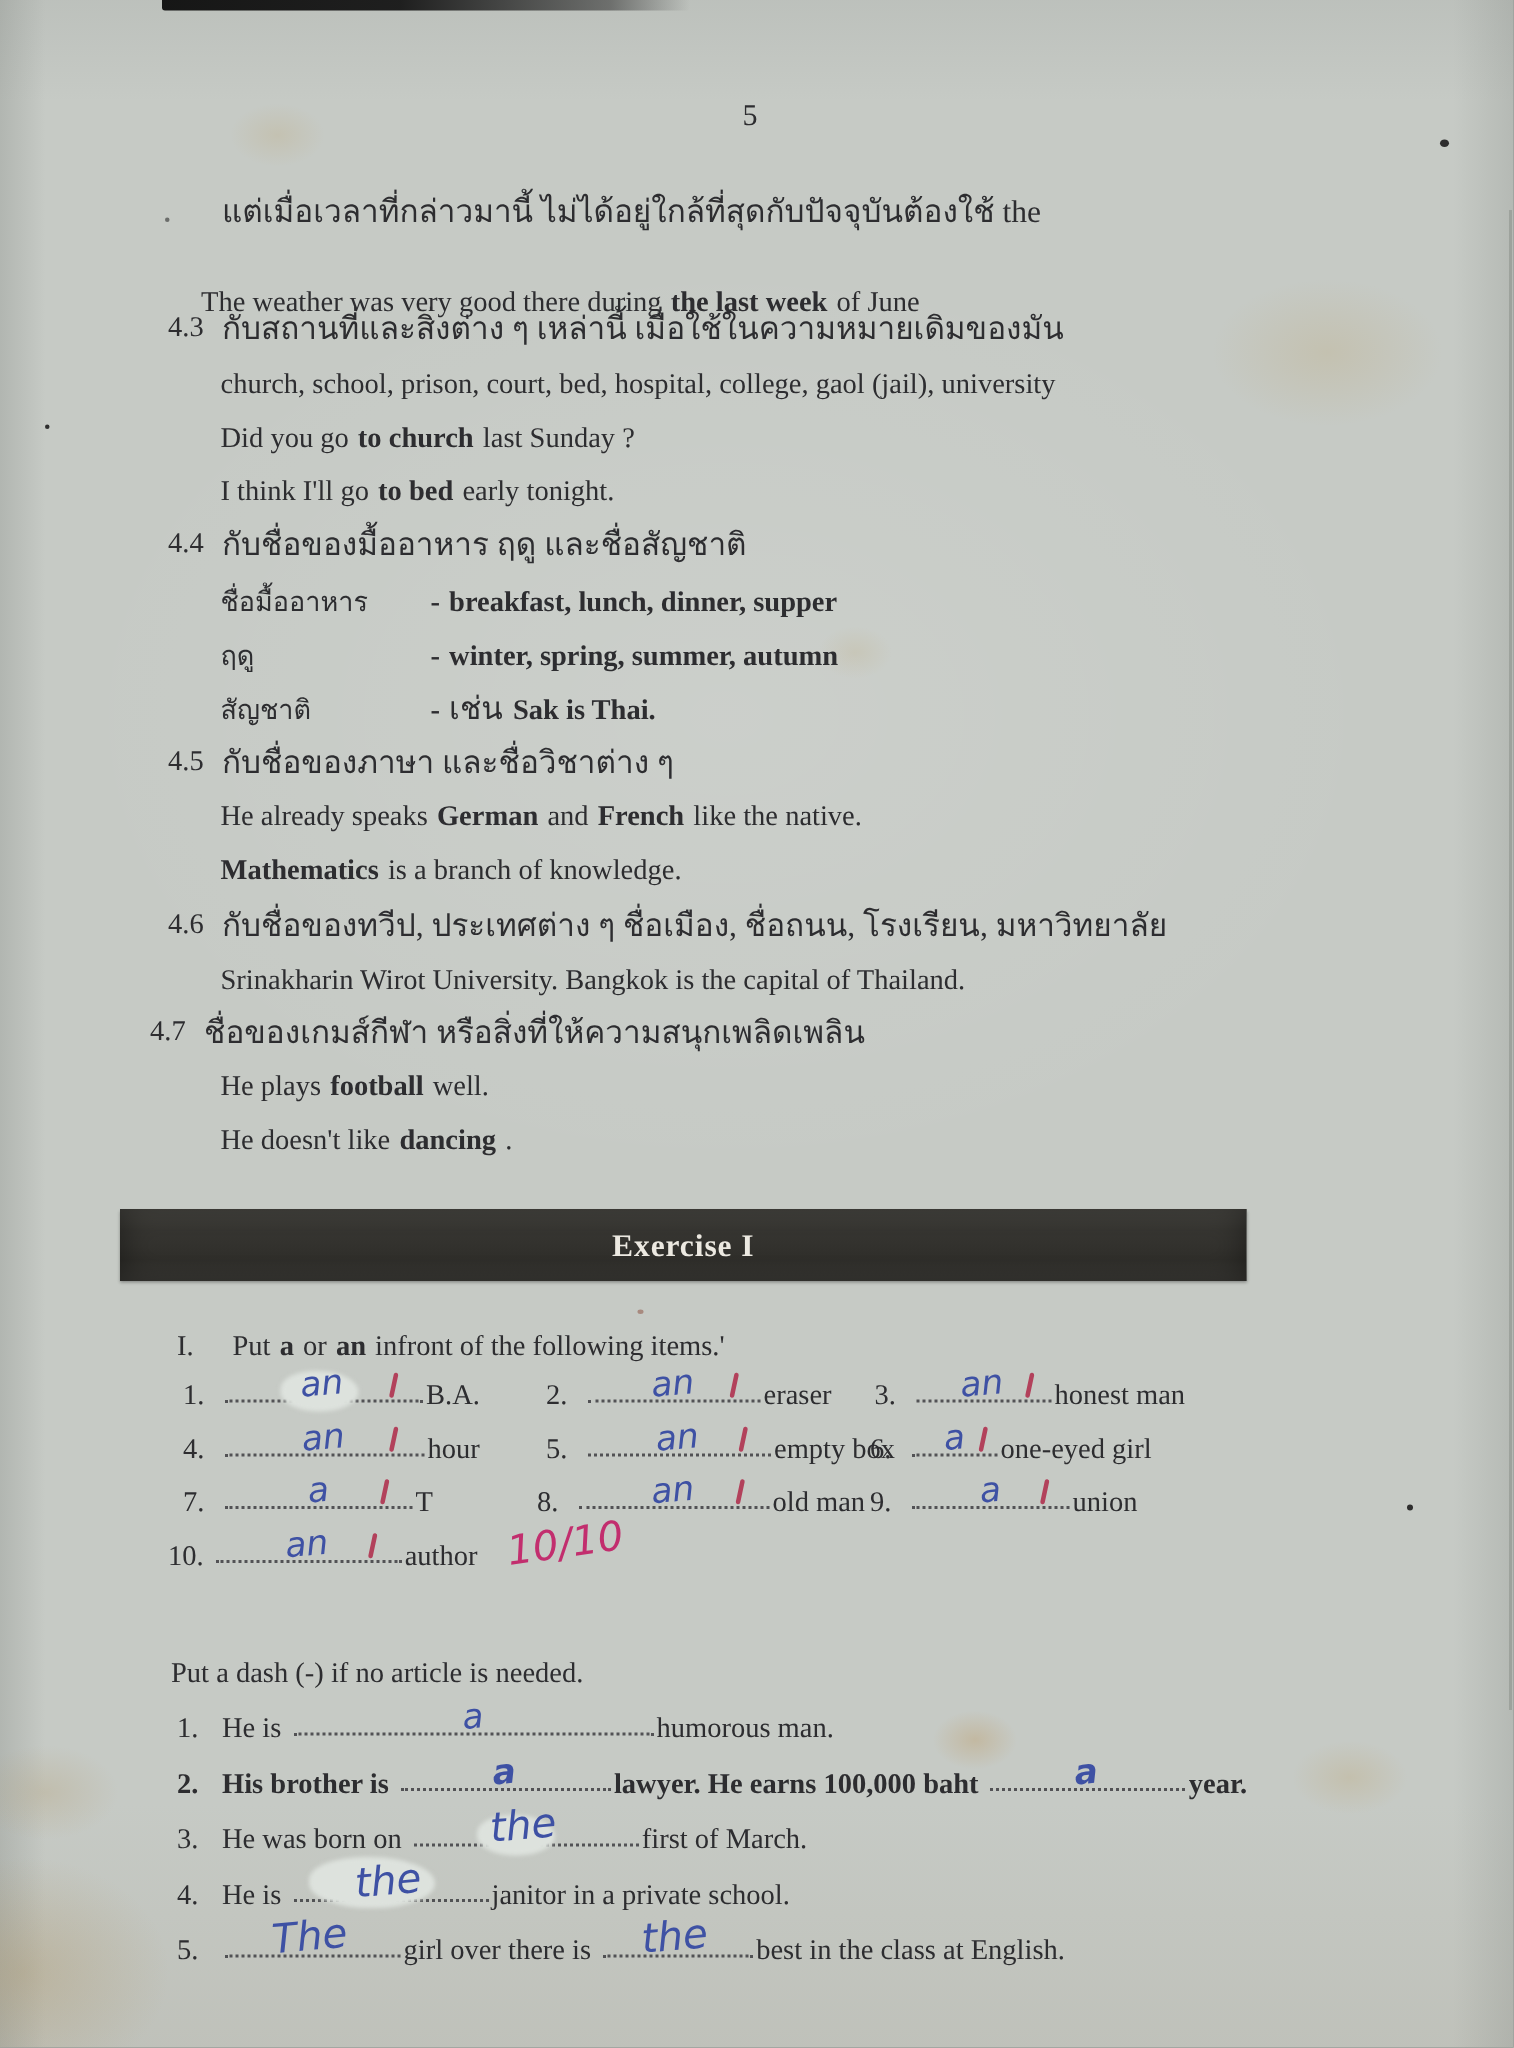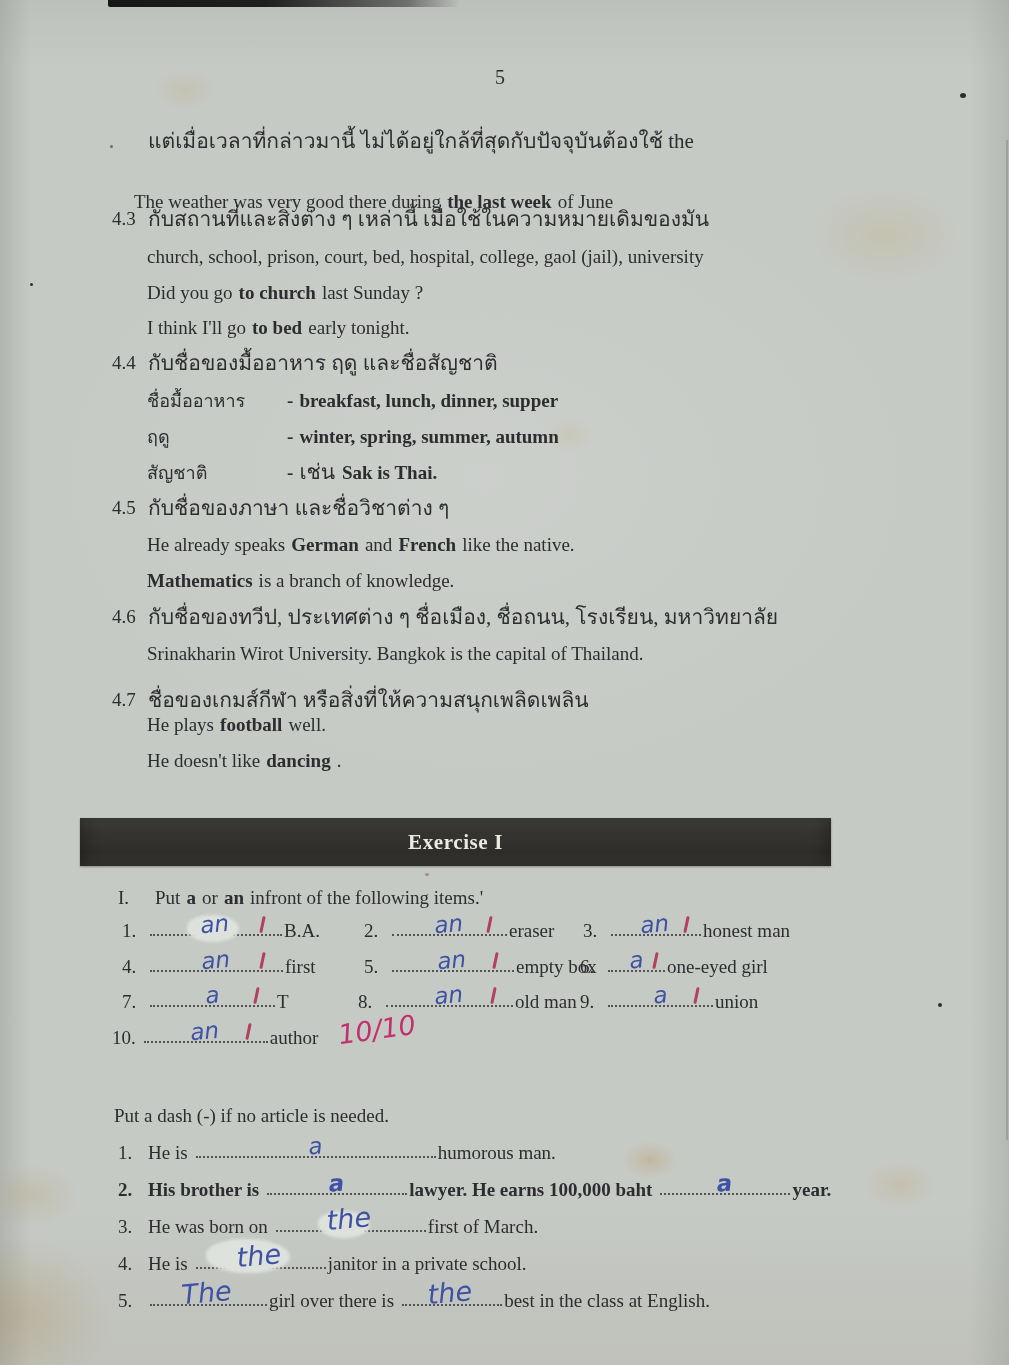--- a/index.html
+++ b/index.html
@@ -28,21 +28,21 @@
   .part:empty{display:none;}
   .secnum{position:absolute; left:-36px; font-size:19px;}
   .rowlabel{display:inline-block; width:140px; font-size:18px;}
   .pagenum{position:absolute; left:480px; top:66px; width:40px; text-align:center; font-size:20px;}
   
   .exbox{
     position:absolute; left:80px; top:806px; width:751px; height:48px;
     background:linear-gradient(180deg,#4a4944 0%,#373632 30%,#302f2b 70%,#3d3c38 100%);
     box-shadow:inset 0 0 22px rgba(0,0,0,.45), 0 1px 2px rgba(40,40,40,.4);
     display:flex; align-items:center; justify-content:center;
-    color:#ece9e1; font-weight:bold; font-size:21px; letter-spacing:.6px;margin-top:12px;
+    color:#ece9e1; font-weight:bold; font-size:21px; letter-spacing:.6px;
   }
   
   .blank{display:inline-block; position:relative; height:15px; vertical-align:baseline; margin:0 2px;}
   .blank::after{content:""; position:absolute; left:0; right:0; bottom:1px; border-bottom:2.5px dotted #3e3e42; opacity:.85;}
   .hw{
     position:absolute; left:50%; bottom:1px; transform:translateX(-55%) rotate(-5deg);
     font-family:"DejaVu Sans",sans-serif; font-style:italic;
     color:#3e51a4; font-size:23px; line-height:1; z-index:2;
   }
   .hw-lg{font-size:27px;}
@@ -133,21 +133,21 @@
     <span class="part b">Mathematics</span><span class="part">is a branch of knowledge.</span>
   </div>
 
   <div class="line thai" style="left:148px; top:604px;">
     <span class="secnum">4.6</span><span>กับชื่อของทวีป, ประเทศต่าง ๆ ชื่อเมือง, ชื่อถนน, โรงเรียน, มหาวิทยาลัย</span>
   </div>
   <div class="line" style="left:147px; top:641px;">
     <span>Srinakharin Wirot University. Bangkok is the capital of Thailand.</span>
   </div>
 
-  <div class="line thai" style="left:148px; top:675px;margin-top:12px;">
+  <div class="line thai" style="left:136px; top:675px;">
     <span class="secnum">4.7</span><span>ชื่อของเกมส์กีฬา หรือสิ่งที่ให้ความสนุกเพลิดเพลิน</span>
   </div>
   <div class="line" style="left:147px; top:712px;">
     <span class="part">He plays</span><span class="part b">football</span><span class="part">well.</span>
   </div>
   <div class="line" style="left:147px; top:748px;">
     <span class="part">He doesn't like</span><span class="part b">dancing</span><span class="part">.</span>
   </div>
 
   <div class="exbox">
@@ -161,21 +161,21 @@
   <div class="cell" style="left:122px; top:920px;">
     <span class="cellnum">1.</span><span class="blank" style="width:132px;"><span class="whiteout"></span><span class="hw">an</span><span class="tick"></span></span><span>B.A.</span>
   </div>
   <div class="cell" style="left:364px; top:920px;">
     <span class="cellnum">2.</span><span class="blank" style="width:115px;"><span class="hw">an</span><span class="tick"></span></span><span>eraser</span>
   </div>
   <div class="cell" style="left:583px; top:920px;">
     <span class="cellnum">3.</span><span class="blank" style="width:90px;"><span class="hw">an</span><span class="tick"></span></span><span>honest man</span>
   </div>
   <div class="cell" style="left:122px; top:956px;">
-    <span class="cellnum">4.</span><span class="blank" style="width:133px;"><span class="hw">an</span><span class="tick"></span></span><span>first</span>
+    <span class="cellnum">4.</span><span class="blank" style="width:133px;"><span class="hw">an</span><span class="tick"></span></span><span>hour</span>
   </div>
   <div class="cell" style="left:364px; top:956px;">
     <span class="cellnum">5.</span><span class="blank" style="width:122px;"><span class="hw">an</span><span class="tick"></span></span><span>empty box</span>
   </div>
   <div class="cell" style="left:580px; top:956px;">
     <span class="cellnum">6.</span><span class="blank" style="width:57px;"><span class="hw">a</span><span class="tick"></span></span><span>one-eyed girl</span>
   </div>
   <div class="cell" style="left:122px; top:991px;">
     <span class="cellnum">7.</span><span class="blank" style="width:125px;"><span class="hw">a</span><span class="tick"></span></span><span>T</span>
   </div>

